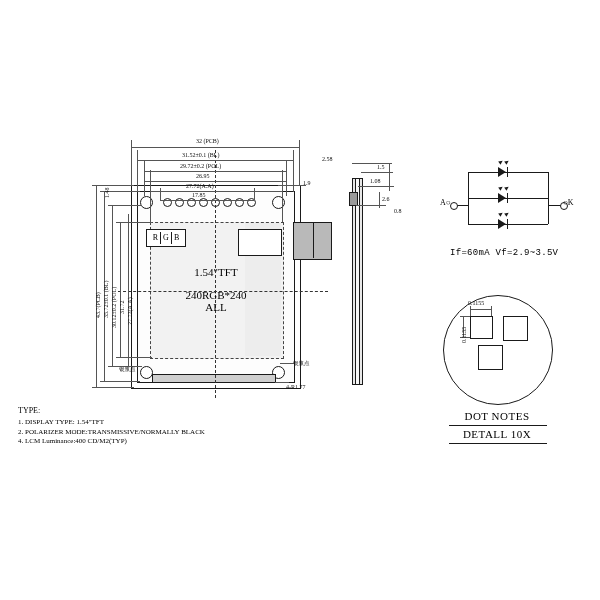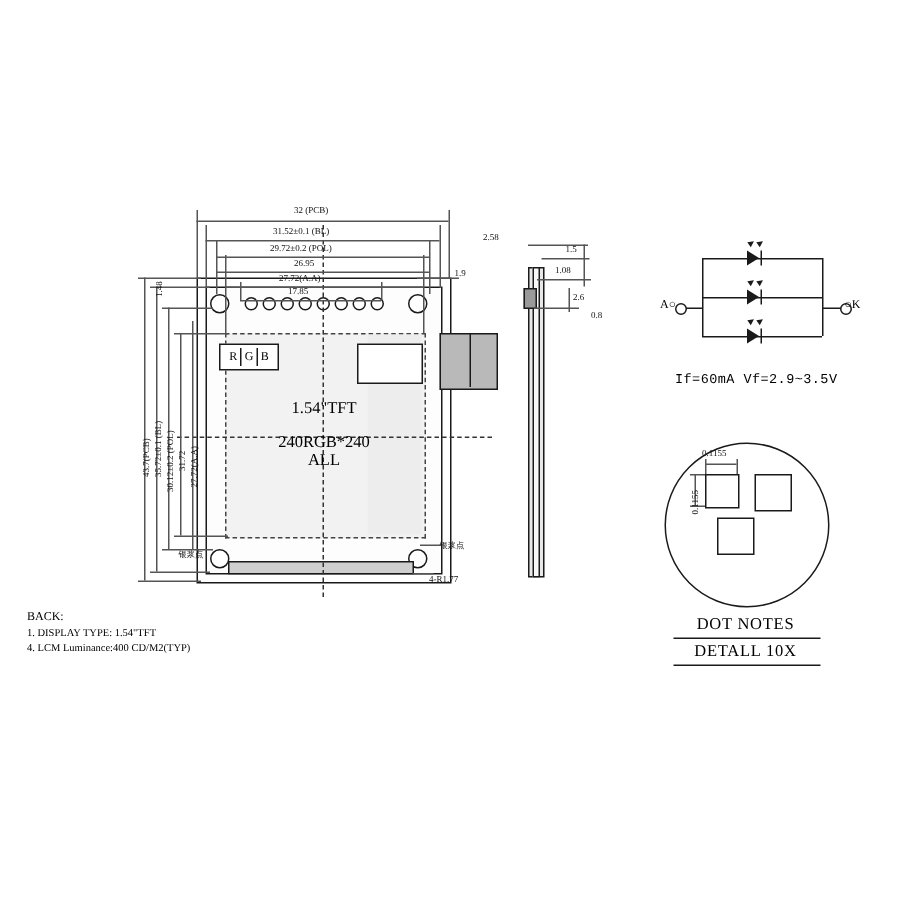--- a/index.html
+++ b/index.html
@@ -407,20 +407,21 @@
     <div class="hline-thin" style="left:460px; top:337px; width:10px;"></div>
     <div class="dimtext vert" style="left:461px; top:343px;">0.1155</div>
 
     <div class="detail-title" style="left:443px; top:410px; width:108px;">DOT NOTES</div>
     <div class="detail-rule" style="left:449px; top:425px; width:98px;"></div>
     <div class="detail-title" style="left:443px; top:428px; width:108px;">DETALL  10X</div>
     <div class="detail-rule" style="left:449px; top:443px; width:98px;"></div>
   </div>
 
   <div>
-    <div class="notes-title" style="left:18px; top:406px;">BACK:</div>
+    <div class="notes-title" style="left:18px; top:406px;">TYPE:</div>
     <ul class="notes-list" style="left:18px; top:418px;">
       <li>1. DISPLAY TYPE:   1.54"TFT</li>
+      <li>2. POLARIZER MODE:TRANSMISSIVE/NORMALLY BLACK</li>
       <li>4. LCM Luminance:400 CD/M2(TYP)</li>
     </ul>
   </div>
 
 </div>
 
 </body></html>

